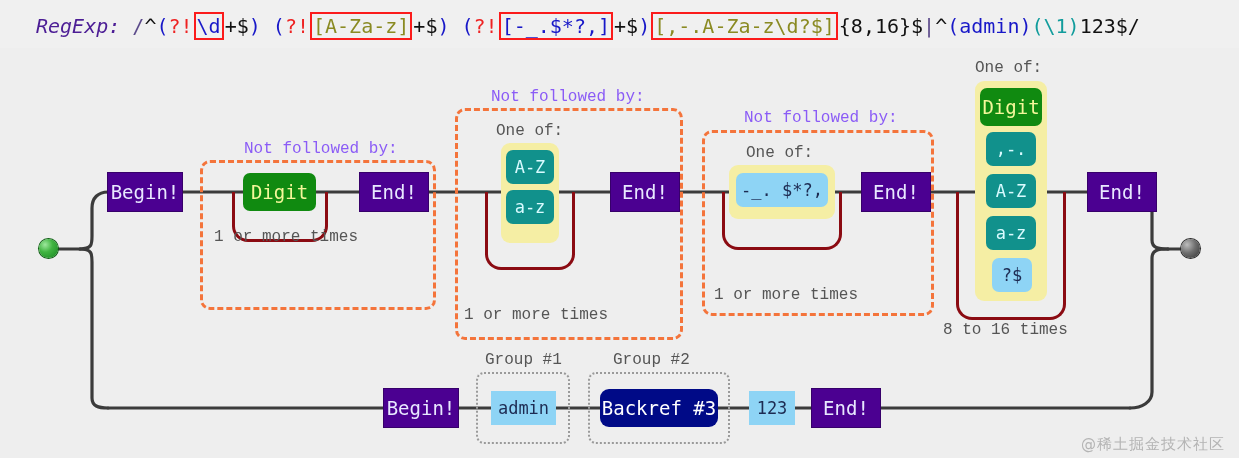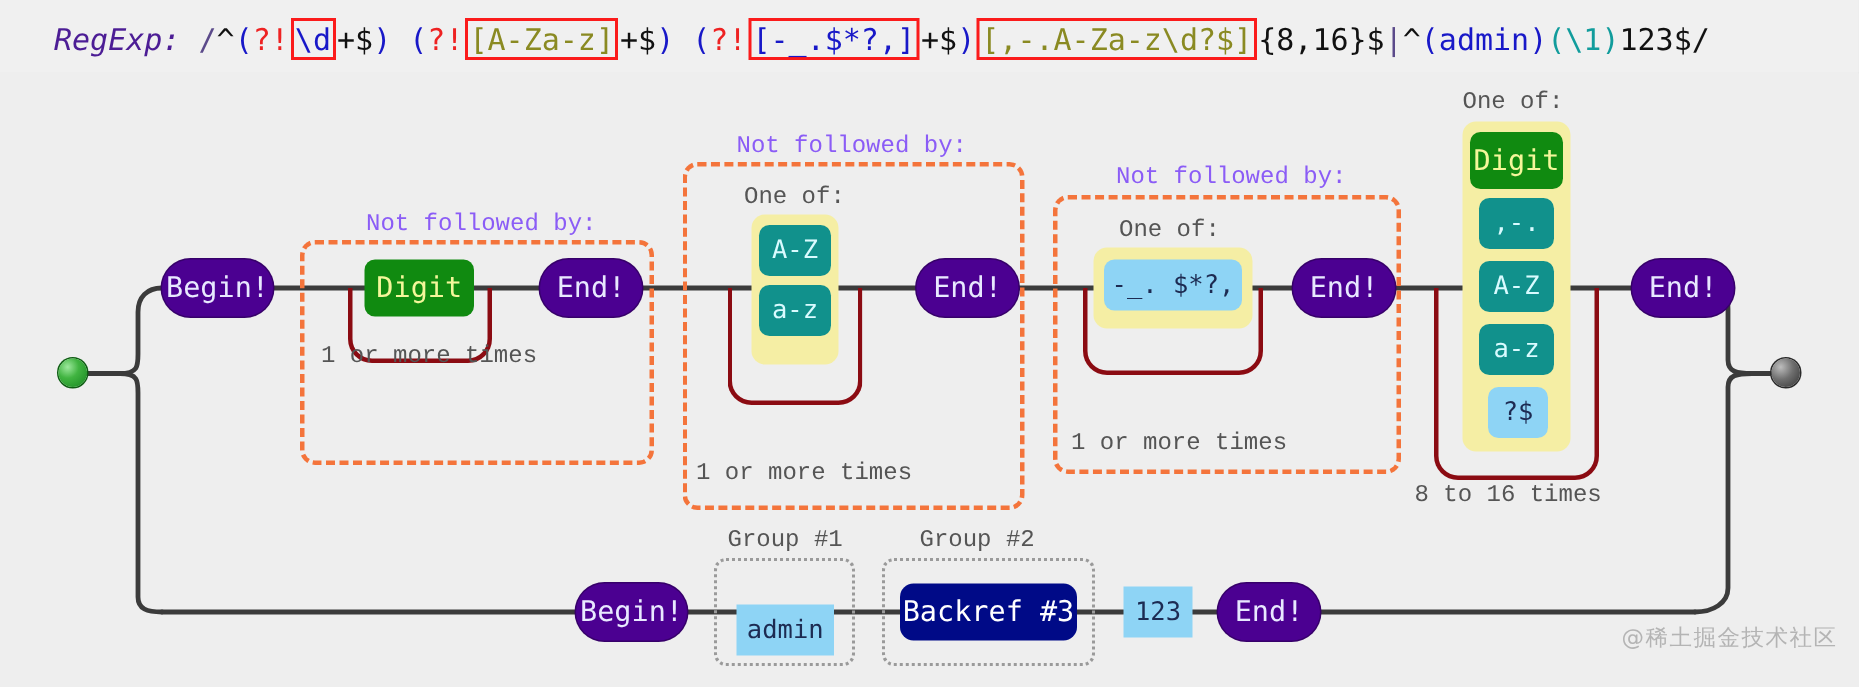--- a/index.html
+++ b/index.html
@@ -63,21 +63,20 @@
     font-family: "DejaVu Sans Mono", "Liberation Mono", monospace;
   }
 
   
   .anchor {
     background: #4b0091;
     color: #e8e8ff;
     font-size: 19px;
     height: 38px;
     box-shadow: 0 0 0 1px #37006a;
-    border-radius: 19px;
   }
 
   
   .digit {
     background: #108a10;
     color: #f4f79a;
     font-size: 19px;
     border-radius: 7px;
     height: 38px;
   }
@@ -164,21 +163,21 @@
     background: radial-gradient(circle at 32% 30%, #9de89d 0%, #41b441 40%, #15851f 100%);
     box-shadow: 0 0 0 1px #0d5d12;
   }
   .terminal.end {
     background: radial-gradient(circle at 32% 30%, #bdbdbd 0%, #6f6f6f 45%, #333333 100%);
     box-shadow: 0 0 0 1px #2a2a2a;
   }
 
   #watermark {
     position: absolute;
-    right: 14px; bottom: 23px;
+    right: 14px; bottom: 4px;
     font-size: 15px;
     color: #b4b4b4;
     font-family: "DejaVu Sans", "Liberation Sans", sans-serif;
     letter-spacing: 1px;
   }
 </style>
 </head>
 <body>
 
 <div id="header">
@@ -247,21 +246,21 @@
   <div class="node teal-box" style="left:986px; top:168px; width:50px;">a-z</div>
   <div class="node lit rounded" style="left:992px; top:210px; width:40px;">?$</div>
   <div class="caption grey" style="left:943px; top:273px;">8 to 16 times</div>
 
   <div class="node anchor" style="left:1088px; top:125px; width:68px;">End!</div>
 
   <div class="node anchor" style="left:384px; top:341px; width:74px;">Begin!</div>
 
   <div class="caption grey" style="left:485px; top:303px;">Group #1</div>
   <div class="capture" style="left:476px; top:324px; width:94px; height:72px;"></div>
-  <div class="node lit" style="left:491px; top:343px; width:65px;margin-top:12px;">admin</div>
+  <div class="node lit" style="left:491px; top:343px; width:65px;">admin</div>
 
   <div class="caption grey" style="left:613px; top:303px;">Group #2</div>
   <div class="capture" style="left:588px; top:324px; width:142px; height:72px;"></div>
   <div class="node backref" style="left:600px; top:341px; width:118px;">Backref #3</div>
 
   <div class="node lit" style="left:749px; top:343px; width:46px;">123</div>
 
   <div class="node anchor" style="left:812px; top:341px; width:68px;">End!</div>
 
   <div id="watermark">@稀土掘金技术社区</div>

